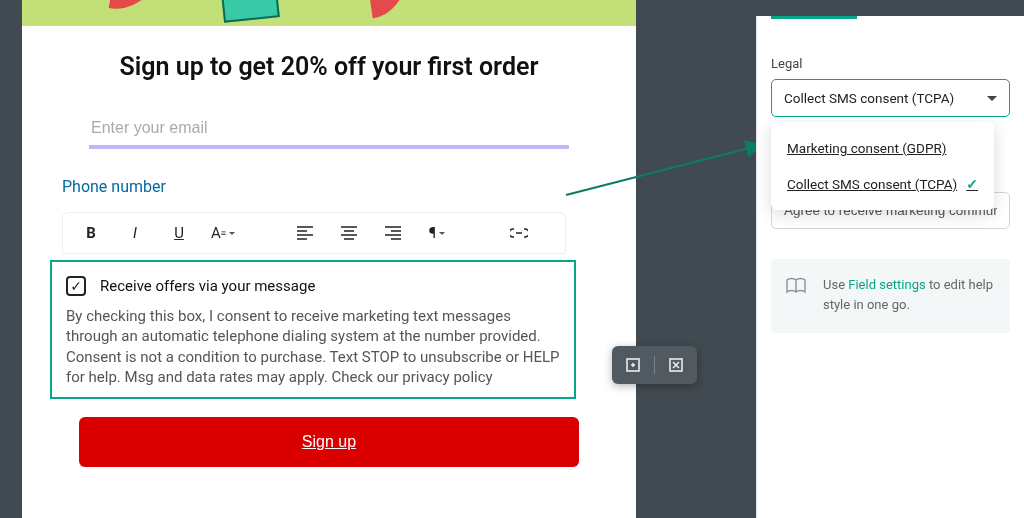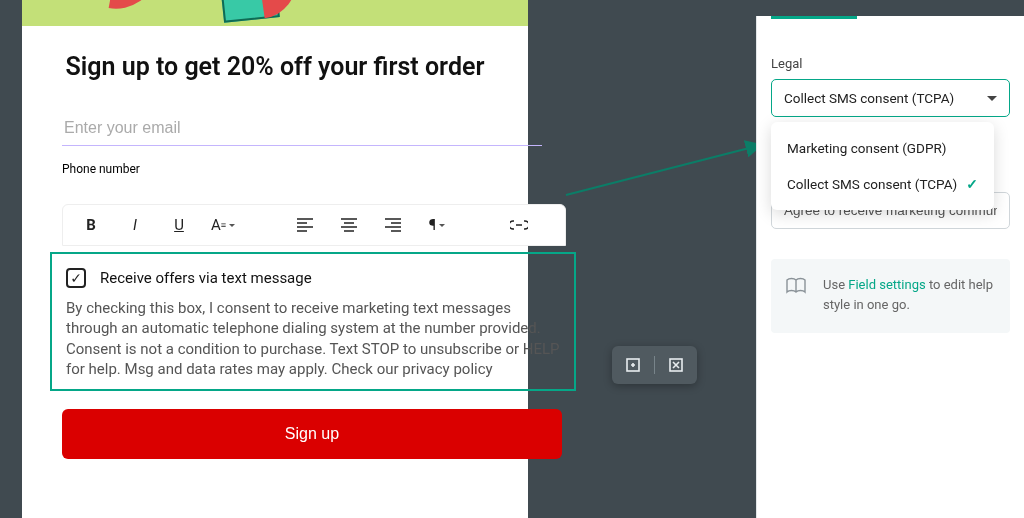--- a/index.html
+++ b/index.html
@@ -15,21 +15,21 @@
     position: absolute;
     left: 0;
     top: 0;
     width: 748px;
     height: 518px;
     background: #404a50;
     padding: 0 14px;
   }
   .form-card {
     background: #fff;
-    width: 506px;
+    width: 614px;
     margin-left: 8px;
     height: 518px;
     position: relative;
   }
   .hero-banner {
     height: 26px;
     background: #c3e078;
     position: relative;
     overflow: hidden;
   }
@@ -68,34 +68,34 @@
   }
   .form-heading {
     font-size: 25px;
     font-weight: 600;
     text-align: center;
     color: #111;
     margin-bottom: 30px;
   }
   .email-input {
     width: 480px;
-    margin: 0 auto 16px;
+    margin: 0 auto 28px;
     display: block;
     border: none;
-    border-bottom: 1px solid #c4b5fd;
+    border-bottom: 4px solid #c4b5fd;
     font-size: 16px;
     padding: 8px 2px;
     color: #999;
     background: transparent;
   }
   .email-input::placeholder { color: #aaa; }
   .phone-label {
-    font-size: 12px;
-    color: #000000;
-    margin-bottom: 28px;
+    font-size: 16px;
+    color: #0369a1;
+    margin-bottom: 16px;
   }
   .toolbar {
     display: flex;
     align-items: center;
     gap: 24px;
     padding: 10px 18px;
     border: 1px solid #eee;
     border-radius: 6px 6px 0 0;
     width: 504px;
     background: #fff;
@@ -150,20 +150,21 @@
     width: 500px;
     margin: 18px auto 0;
     display: block;
     background: #da0000;
     color: #fff;
     border: none;
     border-radius: 6px;
     padding: 16px 0;
     font-size: 16px;
     cursor: pointer;
+    text-decoration: underline;
   }
   .float-actions {
     position: absolute;
     left: 612px;
     top: 346px;
     background: #505a60;
     border-radius: 6px;
     padding: 8px 10px;
     display: flex;
     align-items: center;
@@ -238,20 +239,21 @@
     z-index: 5;
   }
   .sp-drop-item {
     padding: 10px 16px;
     font-size: 13.5px;
     color: #222;
     display: flex;
     justify-content: space-between;
     align-items: flex-end;
     cursor: pointer;
+    text-decoration: underline;
   }
   .sp-drop-item .check { color: #05a788; font-weight: bold; font-size: 14px; }
   .sp-field {
     width: 100%;
     border: 1px solid #d0d6da;
     border-radius: 5px;
     padding: 10px 12px;
     font-size: 13.5px;
     color: #555;
     margin-right: -4px;
@@ -321,21 +323,21 @@
         <span class="tb-btn">
           <svg width="18" height="10" viewBox="0 0 18 10">
               <path d="M6 5h6M4 1h-1a4 4 0 000 8h1M14 1h1a4 4 0 010 8h-1" stroke="#222" stroke-width="1.6" fill="none"></path>
             </svg>
         </span>
       </div>
 
       <div class="consent-box">
         <div class="consent-row">
           <div class="consent-check">✓</div>
-          <div class="consent-title">Receive offers via text message</div>
+          <div class="consent-title">Receive offers via your message</div>
         </div>
         <div class="consent-text">By checking this box, I consent to receive marketing text messages through an automatic telephone dialing system at the number provided. Consent is not a condition to purchase. Text STOP to unsubscribe or HELP for help. Msg and data rates may apply. Check our privacy policy</div>
       </div>
 
       <button class="signup-btn">Sign up</button>
     </div>
   </div>
 
   <div class="float-actions">
     <span class="fa-btn">

